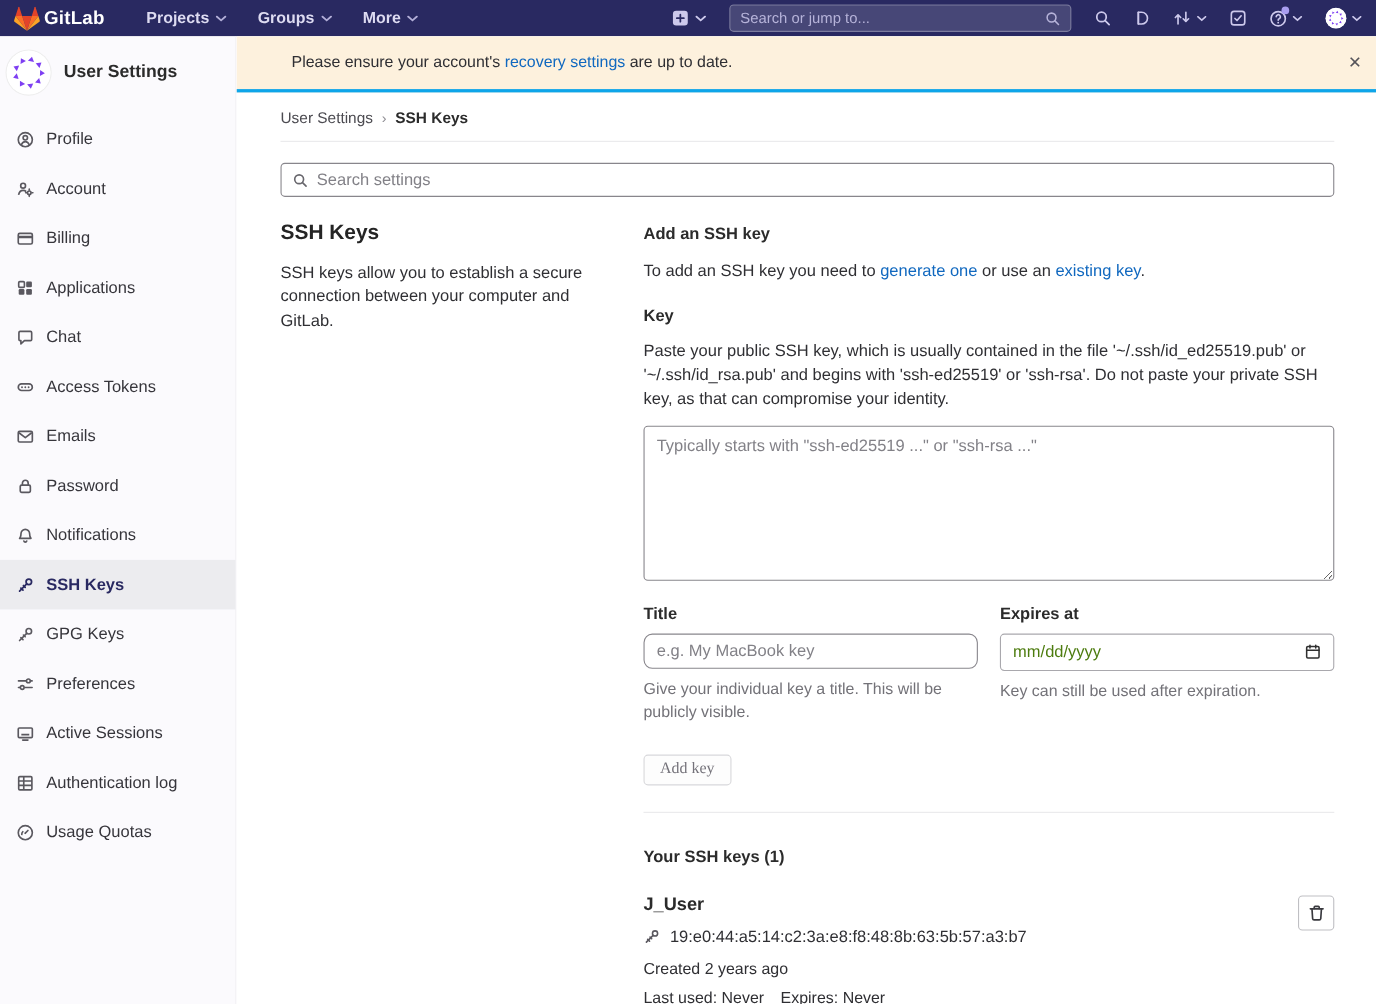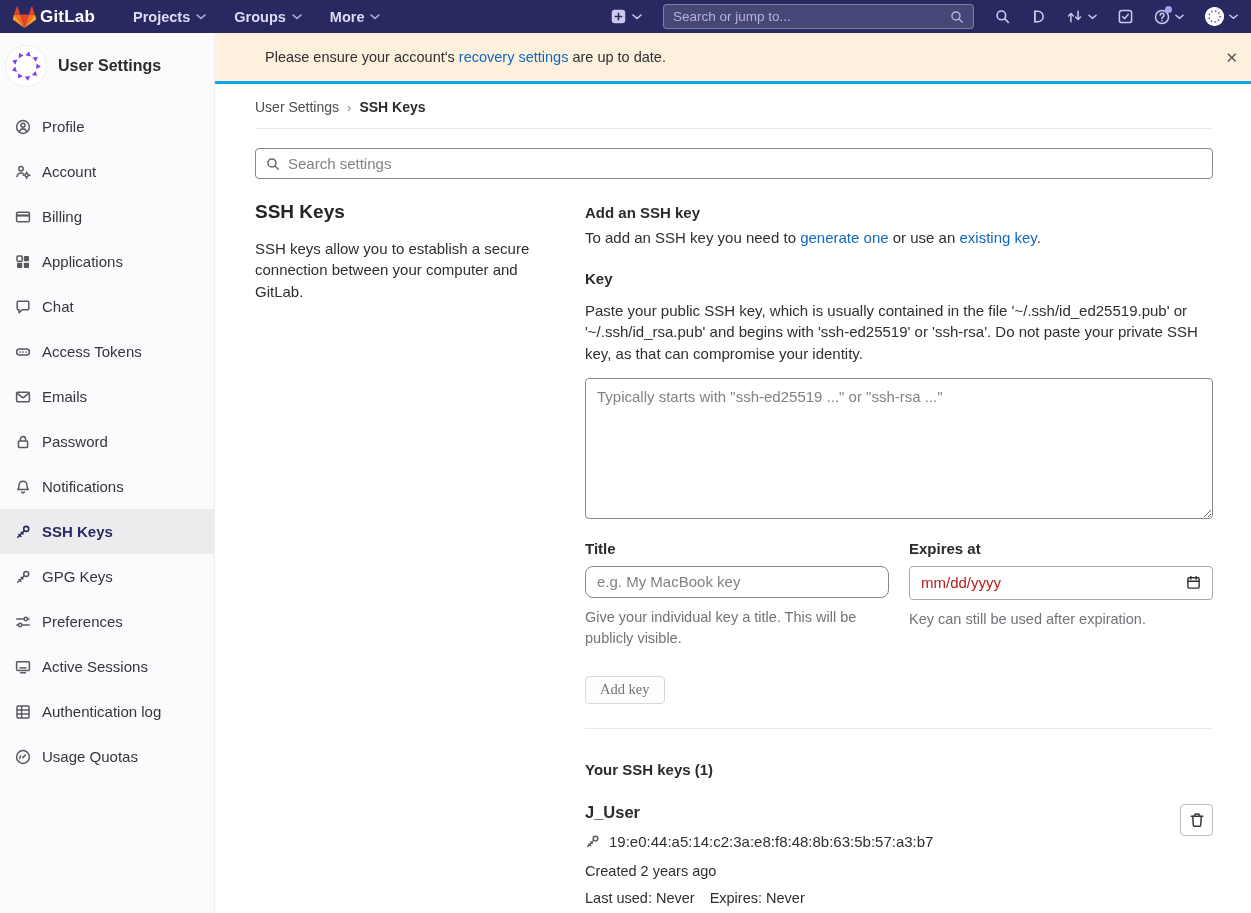--- a/index.html
+++ b/index.html
@@ -72,40 +72,40 @@
     display:flex;align-items:center;padding:0 10px;gap:8px;cursor:text;background:#fff}
   .settings-search .mag{color:#68676d}
   .settings-search-text{color:#828187;font-size:15px}
 
   .grid{display:flex;margin-top:22px}
   .col-left{width:305px;margin-right:25px;flex-shrink:0}
   .page-title{font-size:19px;font-weight:700;color:#252525;margin-bottom:15px}
   .page-desc{font-size:15px;line-height:1.42;color:#2f2f33}
 
   .col-right{flex:1;min-width:0}
-  .sec-heading{font-size:15px;font-weight:700;color:#2b2b2b;margin:3px 0 6px}
+  .sec-heading{font-size:15px;font-weight:700;color:#2b2b2b;margin:3px 0 15px}
   .intro{font-size:15px;color:#2f2f33;line-height:1.4}
   .intro a{color:var(--link);text-decoration:none;cursor:pointer}
   .field-label{font-size:15px;font-weight:700;color:#2b2b2b}
   .key-label{margin-top:22px}
   .key-help{font-size:15px;line-height:1.42;color:#2f2f33;margin-top:13px}
   .key-textarea{width:100%;height:141px;margin-top:14px;border:1px solid #88868c;border-radius:4px;
     padding:9px 11px;font-size:15px;font-family:"Liberation Sans",sans-serif;color:#303030;
     resize:vertical;background:#fff}
   .key-textarea::placeholder{color:#828187;opacity:1}
 
   .fields-row{display:flex;gap:20px;margin-top:17px}
   .field{flex:1;min-width:0}
   .field .field-label{display:block;margin-bottom:9px}
   .text-input{width:100%;height:32px;border:1px solid #88868c;border-radius:8px;padding:0 11px;
     font-size:15px;font-family:"Liberation Sans",sans-serif;color:#303030;background:#fff}
   .text-input::placeholder{color:#828187;opacity:1}
   .date-input{width:100%;height:34px;border:1px solid #a9a8ad;border-radius:4px;padding:0 11px;
     display:flex;align-items:center;background:#fff;cursor:text}
-  .date-text{flex:1;font-size:15px;color:#b91c1c}
+  .date-text{flex:1;font-size:15px;color:#4d7c0f}
   .field-hint{margin-top:9px;font-size:14.5px;line-height:1.45;color:#737278}
 
   .btn-default{margin-top:27px;height:28px;padding:0 14px;background:#fdfdfd;border:1px solid #d8d8db;
     border-radius:4px;font-size:14.5px;color:#74727a;font-family:Liberation Serif, serif;cursor:pointer}
 
   .list-rule{border:none;border-top:1px solid #e9e9ec;margin-top:24px}
   .keys-heading{margin-top:32px;font-size:15px;font-weight:700;color:#2b2b2b}
   .key-item{margin-top:25px;position:relative;padding-right:50px}
   .key-title{font-size:16.5px;font-weight:700;color:#2b2b2b}
   .fingerprint-row{display:flex;align-items:center;gap:9px;margin-top:11px;font-size:15px;color:#2f2f33}

